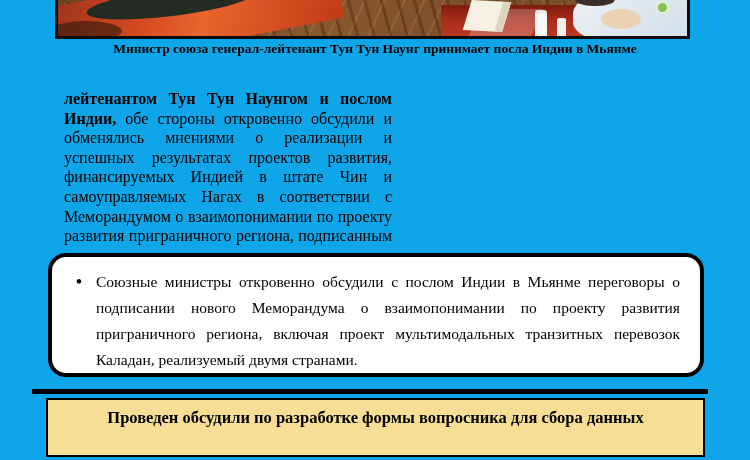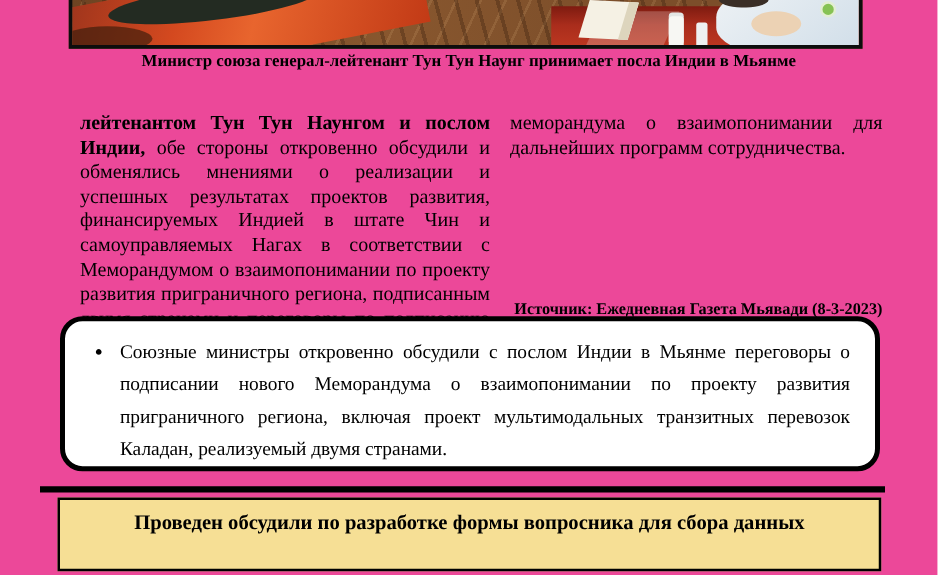--- a/index.html
+++ b/index.html
@@ -2,21 +2,21 @@
 <html><head>
 <meta charset="utf-8">
 <style>
   * { box-sizing: border-box; margin: 0; padding: 0; }
   html, body { background: #ffffff; }
   body {
     width: 750px; height: 460px;
     font-family: "Liberation Serif", "DejaVu Serif", serif;
     color: #000;
   }
-  .page { position: relative; width: 750px; height: 460px; background: #ec4899; overflow: hidden; }
+  .page { position: relative; width: 750px; height: 460px; background: #0ea5e9; overflow: hidden; }
 
   
   .photo {
     position: absolute; left: 55px; top: -6px; width: 635px; height: 45px;
     border: 3px solid #0d0d0d; overflow: hidden; background: #7c4e2a;
   }
   .ph-floor {
     position: absolute; inset: 0;
     background:
       repeating-linear-gradient(75deg, rgba(40,18,5,.28) 0 3px, rgba(0,0,0,0) 3px 16px),
@@ -148,24 +148,20 @@
     <div class="ph-hands"></div>
     <div class="ph-logo"></div>
   </div>
 
   <div class="caption">Министр союза генерал-лейтенант Тун Тун Наунг принимает посла Индии в Мьянме</div>
 
   <div class="columns">
     <div class="col-left">
       <p class="body-text"><b>лейтенантом Тун Тун Наунгом и послом Индии,</b> <span>обе стороны откровенно обсудили и обменялись мнениями о реализации и успешных результатах проектов развития, финансируемых Индией в штате Чин и самоуправляемых Нагах в соответствии с Меморандумом о взаимопонимании по проекту развития приграничного региона, подписанным двумя странами и переговоры по подписанию нового</span></p>
     </div>
-    <div class="col-right">
-      <p class="body-text">меморандума о взаимопонимании для дальнейших программ сотрудничества.</p>
-      <div class="source">Источник: Ежедневная Газета Мьявади (8-3-2023)</div>
-    </div>
   </div>
 
   <div class="summary-box">
     <div class="summary-row">
       <span class="summary-bullet">•</span>
       <div class="summary-text">Союзные министры откровенно обсудили с послом Индии в Мьянме переговоры о подписании нового Меморандума о взаимопонимании по проекту развития приграничного региона, включая проект мультимодальных транзитных перевозок Каладан, реализуемый двумя странами.</div>
     </div>
   </div>
 
   <div class="double-rule"></div>

